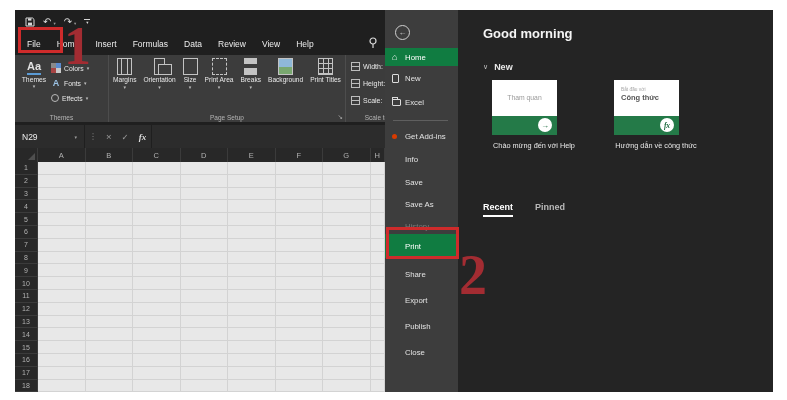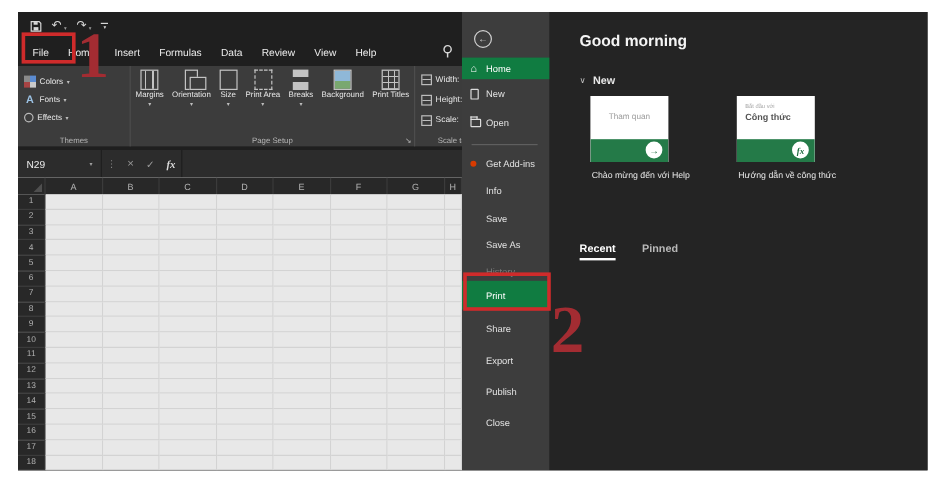--- a/index.html
+++ b/index.html
@@ -164,20 +164,25 @@
         </div>
       <span class="tellme">
         <svg width="10" height="12" viewBox="0 0 10 12">
             <circle cx="5" cy="4" r="3" fill="none" stroke="#d8d8d8" stroke-width="1.2"></circle>
             <line x1="5" y1="7" x2="5" y2="11" stroke="#d8d8d8" stroke-width="1.2"></line>
           </svg>
       </span>
 
       <div class="ribbon">
         <div class="rgroup g-themes">
+          <div class="bigbtn">
+            <div class="icon-themes">Aa</div>
+            <div class="blabel">Themes</div>
+            <div class="caret">▾</div>
+          </div>
           <div class="stack">
               <div class="sbtn">
                 <div class="sicon ic-colors"></div>
                 <div class="slabel">Colors</div>
                 <div class="scaret">▾</div>
               </div>
               <div class="sbtn">
                 <div class="sicon ic-fonts">A</div>
                 <div class="slabel">Fonts</div>
                 <div class="scaret">▾</div>
@@ -479,21 +484,21 @@
           <div class="bsitem active" style="top: 38px; height: 18px;">
             <div class="bsicon ic-home">⌂</div>
             <div>Home</div>
           </div>
           <div class="bsitem" style="top: 62px; height: 13px;">
             <div class="bsicon ic-doc"></div>
             <div>New</div>
           </div>
           <div class="bsitem" style="top: 86px; height: 13px;">
             <div class="bsicon ic-folder"></div>
-            <div>Open</div>
+            <div>Excel</div>
           </div>
           <div class="bsdivider" style="top: 110px;"></div>
           <div class="bsitem" style="top: 120px; height: 13px; text-align: right;">
             <div class="bsicon ic-dot"></div>
             <div>Get Add-ins</div>
           </div>
           <div class="bsitem" style="top: 143px; height: 13px;">
             <div>Info</div>
           </div>
           <div class="bsitem" style="top: 166px; height: 13px;">

